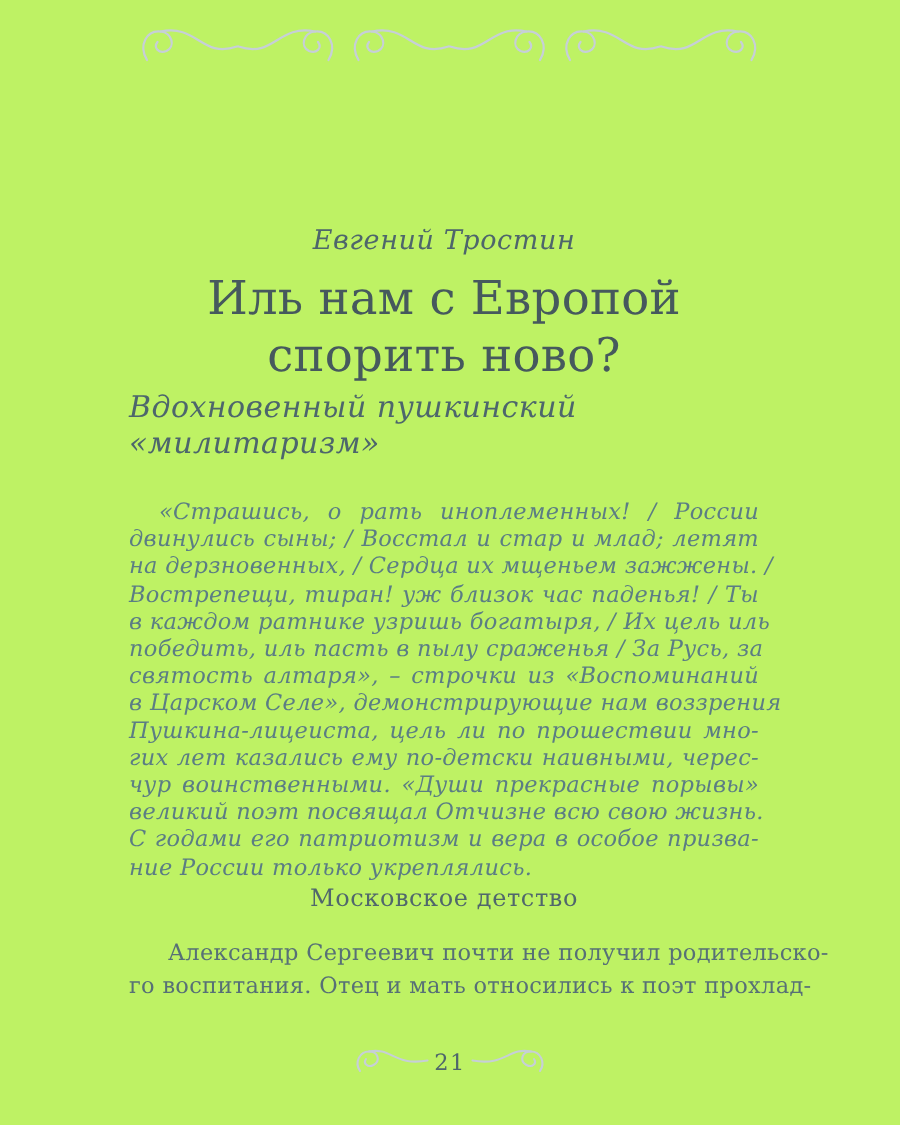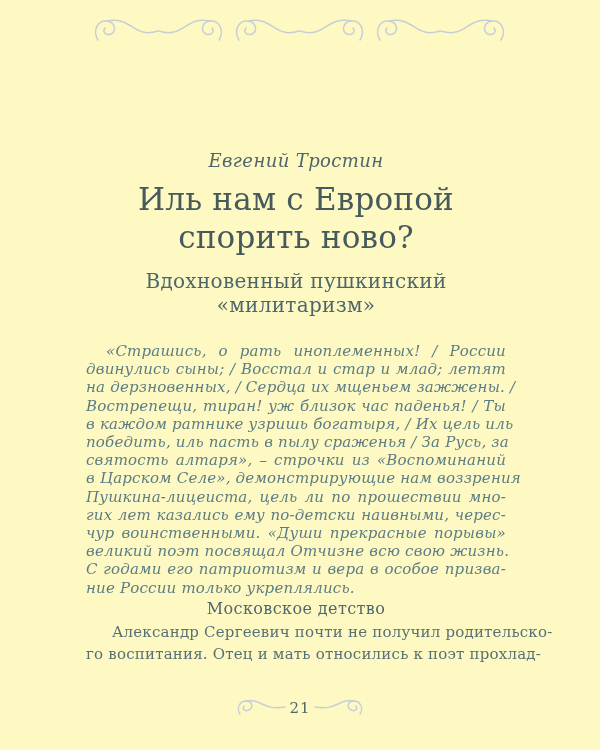--- a/index.html
+++ b/index.html
@@ -5,21 +5,21 @@
   html,body{margin:0;padding:0;}
   body{
     width:600px;height:750px;
     background:#ffffff;
     font-family:"DejaVu Serif","Liberation Serif",serif;
     overflow:hidden;
     position:relative;
   }
   .page{
     position:absolute;inset:0;
-    background:#fef9c3;
+    background:#bef264;
   }
   
   .flourish-top{
     position:absolute;
     top:15px;left:50%;transform:translateX(-50%);
     width:424px;height:32px;
   }
   .flourish-top svg{display:block;width:100%;height:100%;}
   
   .content{
@@ -38,22 +38,22 @@
   }
   .title{
     margin-top:7px;
     text-align:center;
     font-size:31px;
     line-height:38px;
     color:#46595d;
     letter-spacing:.2px;
   }
   .subtitle{
-    margin-top:13px;
-    text-align:center;
+    margin-top:3px;
+    font-style:italic;
     font-size:20px;
     line-height:24px;
     color:#4d666c;
     letter-spacing:.3px;
   }
   .quote{
     margin-top:25px;
     font-style:italic;
     font-size:15px;
     line-height:18.2px;
@@ -72,20 +72,21 @@
     -moz-text-align-last:left;
   }
   .heading{
     text-align:center;
     font-size:16px;
     line-height:24px;
     color:#50676c;
     letter-spacing:.4px;
   }
   .bodytext{
+    margin-top:13px;
     font-size:15px;
     line-height:22px;
     color:#577076;
     letter-spacing:.2px;
   }
   .bodytext .jline.first{ text-indent:26px; }
   
   .footer{
     position:absolute;
     left:0;right:0;

